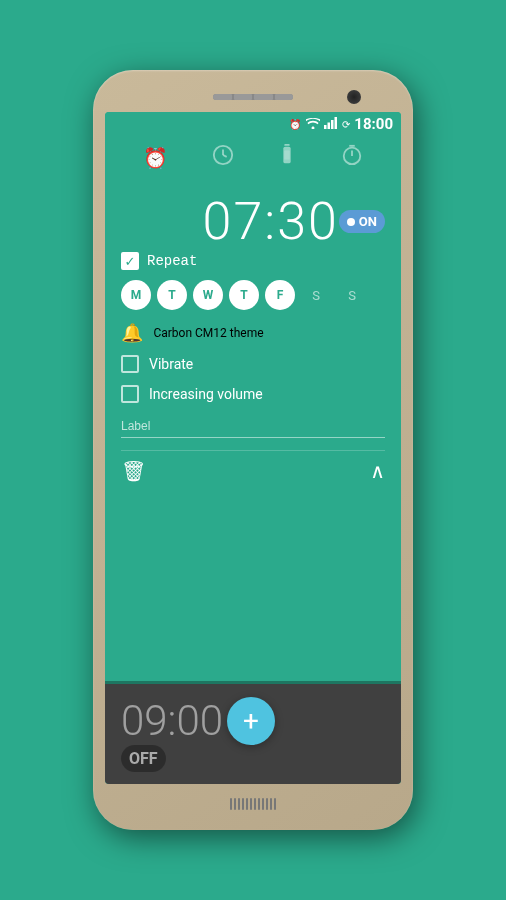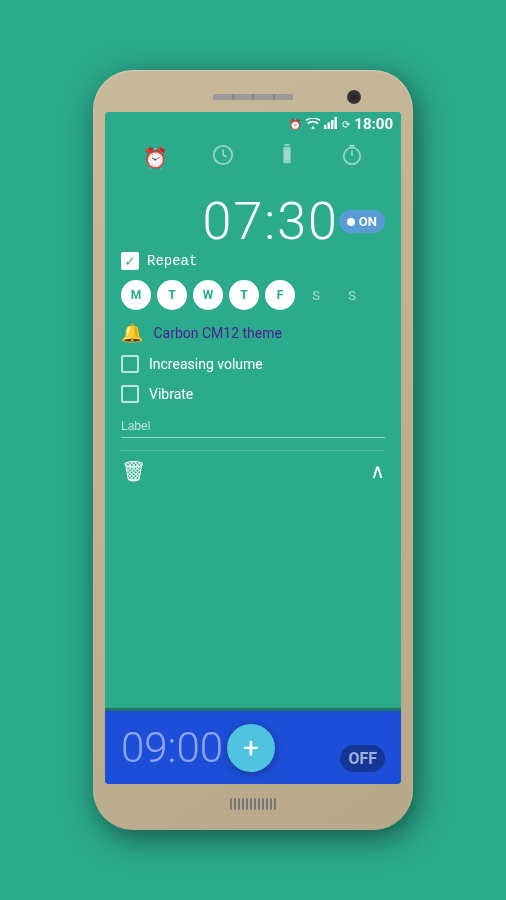--- a/index.html
+++ b/index.html
@@ -209,22 +209,22 @@
       gap: 10px;
       margin-bottom: 12px;
     }
 
     .bell-icon {
       color: white;
       font-size: 18px;
     }
 
     .ringtone-text {
-      color: #4c1d95;
-      font-size: 14px;
+      color: #000000;
+      font-size: 12px;
       text-align: right;
     }
 
     .option-row {
       display: flex;
       align-items: center;
       gap: 10px;
       margin-bottom: 12px;
     }
 
@@ -267,25 +267,26 @@
       color: white;
       font-size: 20px;
     }
 
     .divider-bar {
       height: 3px;
       background: rgba(0,0,0,0.3);
     }
 
     .second-alarm {
-      background: #1d4ed8;
+      background: #404040;
       padding: 12px 16px;
       display: flex;
-      align-items: flex-end;
+      align-items: flex-start;
       justify-content: space-between;
+      flex-direction: column;
     }
 
     .second-alarm-time {
       color: rgba(255,255,255,0.5);
       font-size: 42px;
       font-weight: 300;
     }
 
     .fab-button {
       width: 48px;
@@ -418,26 +419,26 @@
         <div class="day-inactive">S</div>
       </div>
 
       <div class="ringtone-row">
         <span class="bell-icon">🔔</span>
         <span class="ringtone-text">Carbon CM12 theme</span>
       </div>
 
       <div class="option-row">
         <div class="checkbox-unchecked"></div>
-        <span class="option-text">Increasing volume</span>
+        <span class="option-text">Vibrate</span>
       </div>
 
       <div class="option-row">
         <div class="checkbox-unchecked"></div>
-        <span class="option-text">Vibrate</span>
+        <span class="option-text">Increasing volume</span>
       </div>
 
       <input class="label-input" type="text" placeholder="Label" style="">
 
       <div class="alarm-footer">
         <span class="trash-icon">🗑</span>
         <span class="collapse-icon">∧</span>
       </div>
     </div>
 

